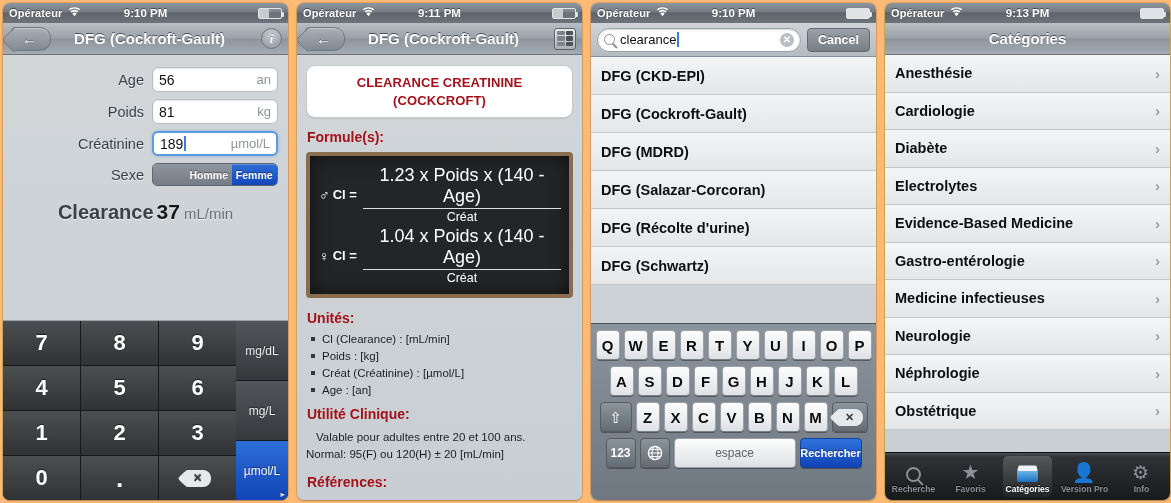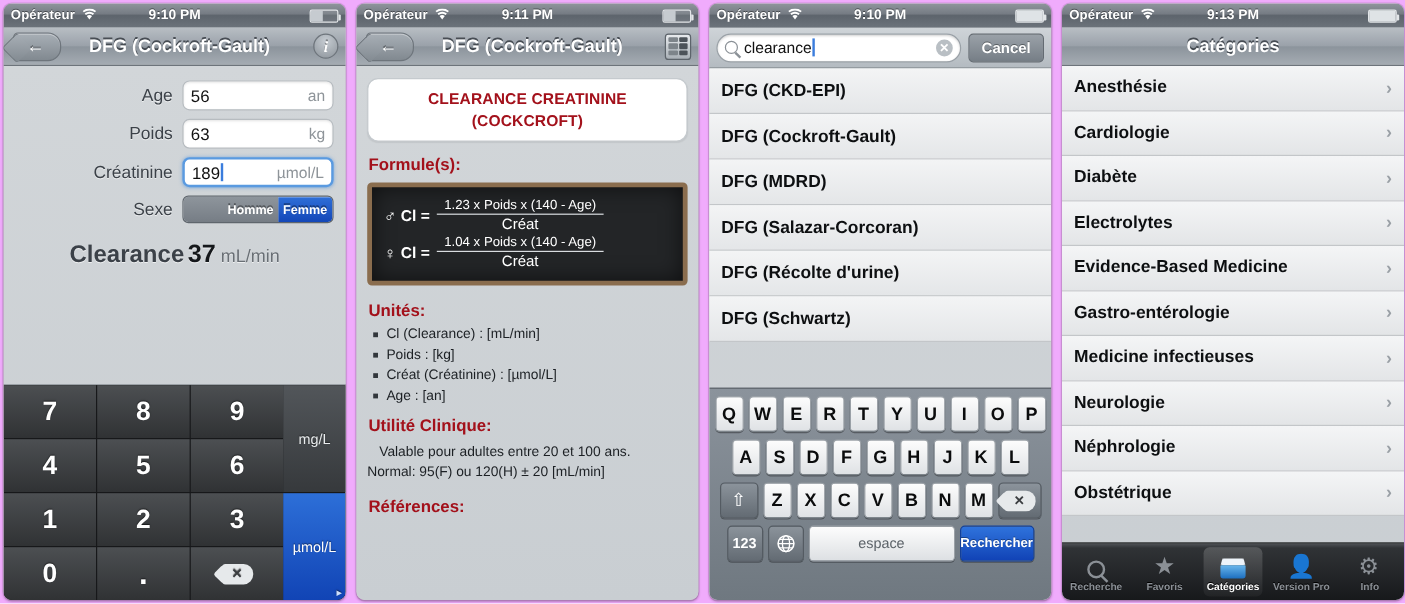--- a/index.html
+++ b/index.html
@@ -2,21 +2,21 @@
 <html><head>
 <meta charset="utf-8">
 <style>
   * { box-sizing: border-box; margin: 0; padding: 0; }
   html, body {
     width: 1171px; height: 503px;
     background: #ffffff;
     font-family: "Liberation Sans", sans-serif;
     overflow: hidden;
   }
-  .board { position: relative; width: 1171px; height: 503px; background:#f0abfc; display:flex; }
+  .board { position: relative; width: 1171px; height: 503px; background:#fdba74; display:flex; }
 
   .phone {
     width: 285px; height: 497px;
     margin: 3px 0 0 3px;
     background: #cfd3d6;
     border-radius: 7px;
     overflow: hidden;
     position: relative;
     box-shadow: 0 1px 2px rgba(0,0,0,.22), 0 0 0 1px rgba(0,0,0,.10);
     display: flex; flex-direction: column;
@@ -167,21 +167,21 @@
   .sechead{ color:#a3111b; font-weight:bold; font-size:14px; margin:0 0 7px 1px; }
   .blackboard{
     background: #232527; border:4px solid #8a6d4e; border-radius:4px;
     padding:7px 8px; margin-bottom:12px;
     box-shadow: inset 0 0 18px rgba(0,0,0,.6);
   }
   .eq{ display:flex; align-items:center; color:#fff; margin:2px 0; }
   .sexsym{ font-size:14px; width:14px; text-align:center; }
   .eqlhs{ font-size:13px; font-weight:bold; margin:0 6px 0 2px; white-space:nowrap;}
   .frac{ text-align:center; }
-  .frac .num{ font-size:11px; padding:0 6px 1px 6px;text-align:center; }
+  .frac .num{ font-size:18px; padding:0 6px 1px 6px;text-align:center; }
   .frac .den{ font-size:12.5px; border-top:1px solid #d9dde0; padding:1px 6px 0 6px;}
   .ulist{ list-style:none; margin:0 0 10px 0; }
   .ulist li{ font-size:11.5px; color:#1c2024; margin:0 0 5px 16px; position:relative; }
   .ulist li::before{ content:""; position:absolute; left:-11px; top:4px; width:4px;height:4px;background:#32373c;}
   .ptxt{ font-size:11.5px; color:#1c2024; line-height:1.5; margin-bottom:10px;}
   .ptxt .ind{ display:block; text-indent:10px; }
 
   
   .searchbar{
     height:34px; flex:0 0 34px; display:flex; align-items:center; gap:6px;
@@ -324,21 +324,21 @@
           <span class="flabel">Age</span>
           <div class="finput">
             <span class="fval">56</span>
             <span class="funit">an</span>
           </div>
         </div>
 
         <div class="frow">
           <span class="flabel">Poids</span>
           <div class="finput">
-            <span class="fval">63</span>
+            <span class="fval">81</span>
             <span class="funit">kg</span>
           </div>
         </div>
 
         <div class="frow">
           <span class="flabel">Créatinine</span>
           <div class="finput active">
             <span class="fval">189</span>
             <span class="caret"></span>
             <span class="funit">µmol/L</span>
@@ -371,20 +371,21 @@
           <div class="key">3</div>
           <div class="key">0</div>
           <div class="key dot">.</div>
           <div class="key">
             <span class="bksp">
                 <span>✕</span>
               </span>
           </div>
         </div>
         <div class="unitcol">
+          <div class="ubtn">mg/dL</div>
           <div class="ubtn">mg/L</div>
           <div class="ubtn sel">µmol/L</div>
         </div>
       </div>
     </div>
   </div>
 
   <div class="phone">
     <div class="statusbar">
       <span class="sb-carrier">Opérateur</span>

